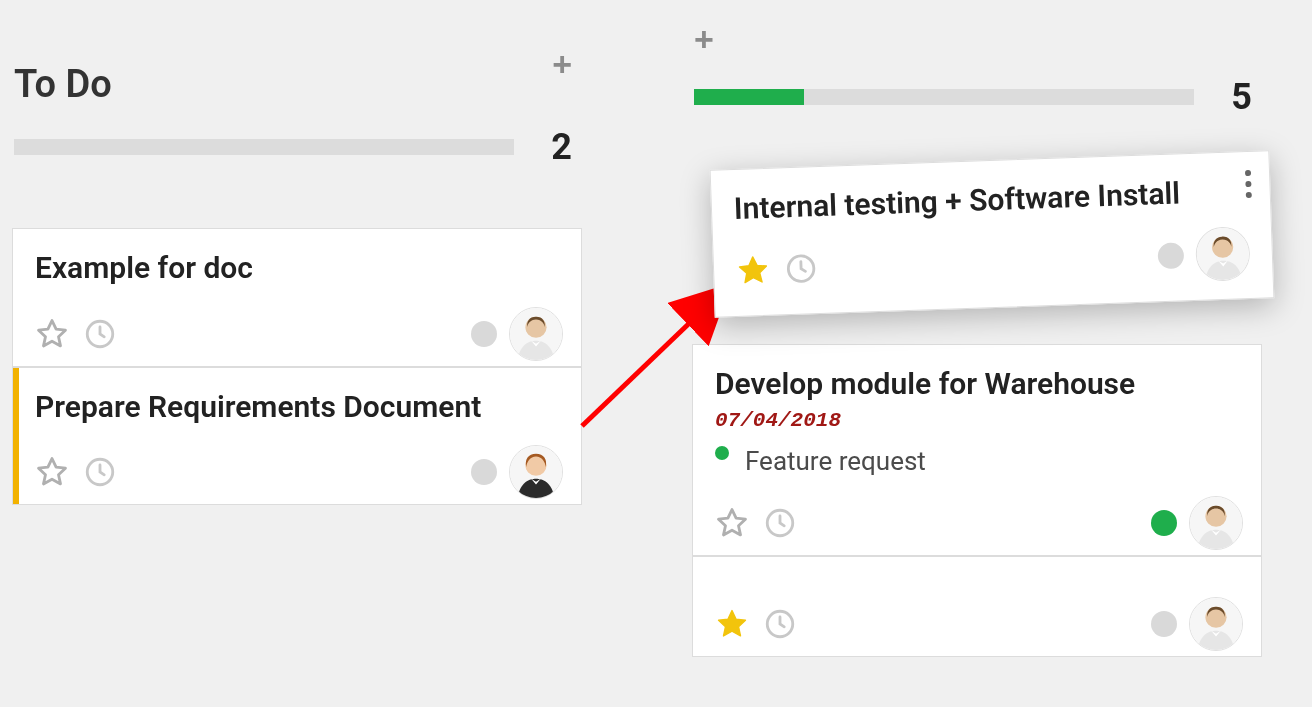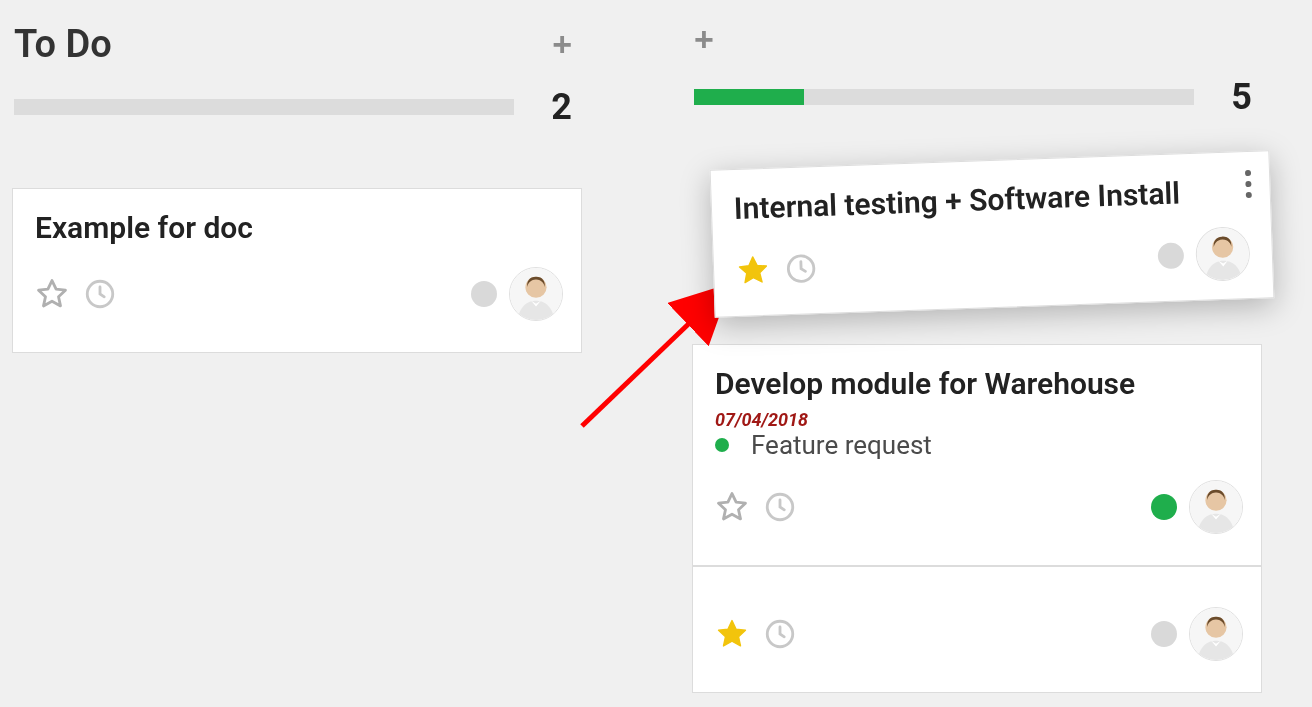--- a/index.html
+++ b/index.html
@@ -7,44 +7,44 @@
       font-family: -apple-system, BlinkMacSystemFont, "Segoe UI", Roboto, Helvetica, Arial, sans-serif;
       background: #f0f0f0;
       width: 1312px;
       height: 707px;
       overflow: hidden;
       position: relative;
     }
     .board { display: flex; gap: 110px; padding: 0 12px; }
     .column { width: 570px; position: relative; }
     .col-header { display: flex; align-items: center; justify-content: space-between; padding: 22px 10px 8px 2px; }
-    .col-title { font-size: 38px; font-weight: 600; color: #333; }
+    .col-title { font-size: 38px; font-weight: 600; color: #333; margin-top: 40px; }
     .plus-btn { font-size: 34px; color: #8b8b8b; background: none; border: none; cursor: pointer; line-height: 1; font-weight: 600; }
     .progress-row { display: flex; align-items: center; gap: 28px; padding: 12px 10px 14px 2px; }
     .progress-bar { flex: 1; height: 16px; background: #dcdcdc; position: relative; }
     .progress-fill { position: absolute; left: 0; top: 0; height: 100%; }
     .col-count { font-size: 36px; font-weight: 700; color: #222; min-width: 30px; text-align: right; }
     .cards { margin-top: 46px; }
     .card {
       background: #fff;
       border: 1px solid #dcdcdc;
       border-top-width: 1px;
-      padding: 20px 18px 31px 22px;
+      padding: 20px 18px 5px 22px;
       position: relative;
       margin-bottom: 0;
     }
     .card + .card { border-top: 1px solid #dcdcdc; }
     .card.has-stripe::before {
       content: "";
       position: absolute; left: 0; top: 0; bottom: 0; width: 6px;
       background: #f2b200;
     }
     .card-title { font-size: 30px; font-weight: 600; color: #222; line-height: 1.25; }
-    .card-date { font-size: 18px; font-style: italic; font-weight: 700; color: #a01815; margin-top: 6px; }
-    .card-tag { display: flex; align-items: center; gap: 22px; margin-top: 0; }
+    .card-date { font-size: 21px; font-style: italic; font-weight: 700; color: #a01815; margin-top: 6px; font-family: Liberation Mono, monospace; }
+    .card-tag { display: flex; gap: 16px; margin-top: 14px; }
     .tag-dot { width: 14px; height: 14px; border-radius: 50%; }
     .tag-label { font-size: 26px; color: #4b4b4b; }
     .card-footer { display: flex; align-items: center; justify-content: space-between; margin-top: 20px; }
     .footer-left { display: flex; align-items: center; gap: 14px; }
     .footer-right { display: flex; align-items: center; gap: 12px; }
     .status-dot { width: 26px; height: 26px; border-radius: 50%; }
     .avatar { width: 54px; height: 54px; border-radius: 50%; overflow: hidden; border: 1px solid #e0e0e0; display:flex; align-items:center; justify-content:center; }
     .avatar svg { width: 100%; height: 100%; }
     .icon { width: 34px; height: 34px; display: inline-flex; }
     .icon svg { width: 100%; height: 100%; }
@@ -142,20 +142,45 @@
             <span class="status-dot" style="background:#d9d9d9"></span>
             <span class="avatar">
                 <svg>
                   <use href="#sym-avatar-a"></use>
                 </svg>
               </span>
           </div>
         </div>
       </div>
 
+      <div class="card has-stripe">
+        <div class="card-title">Prepare Requirements Document</div>
+        <div class="card-footer">
+          <div class="footer-left">
+            <span class="icon">
+                <svg>
+                  <use href="#sym-star-outline"></use>
+                </svg>
+              </span>
+            <span class="icon">
+                <svg>
+                  <use href="#sym-clock"></use>
+                </svg>
+              </span>
+          </div>
+          <div class="footer-right">
+            <span class="status-dot" style="background:#d9d9d9"></span>
+            <span class="avatar">
+                <svg>
+                  <use href="#sym-avatar-b"></use>
+                </svg>
+              </span>
+          </div>
+        </div>
+      </div>
 
     </div>
   </div>
 
   <div class="column">
     <div class="col-header">
       <button class="plus-btn"><span>+</span></button>
     </div>
     <div class="progress-row">
       <div class="progress-bar">

